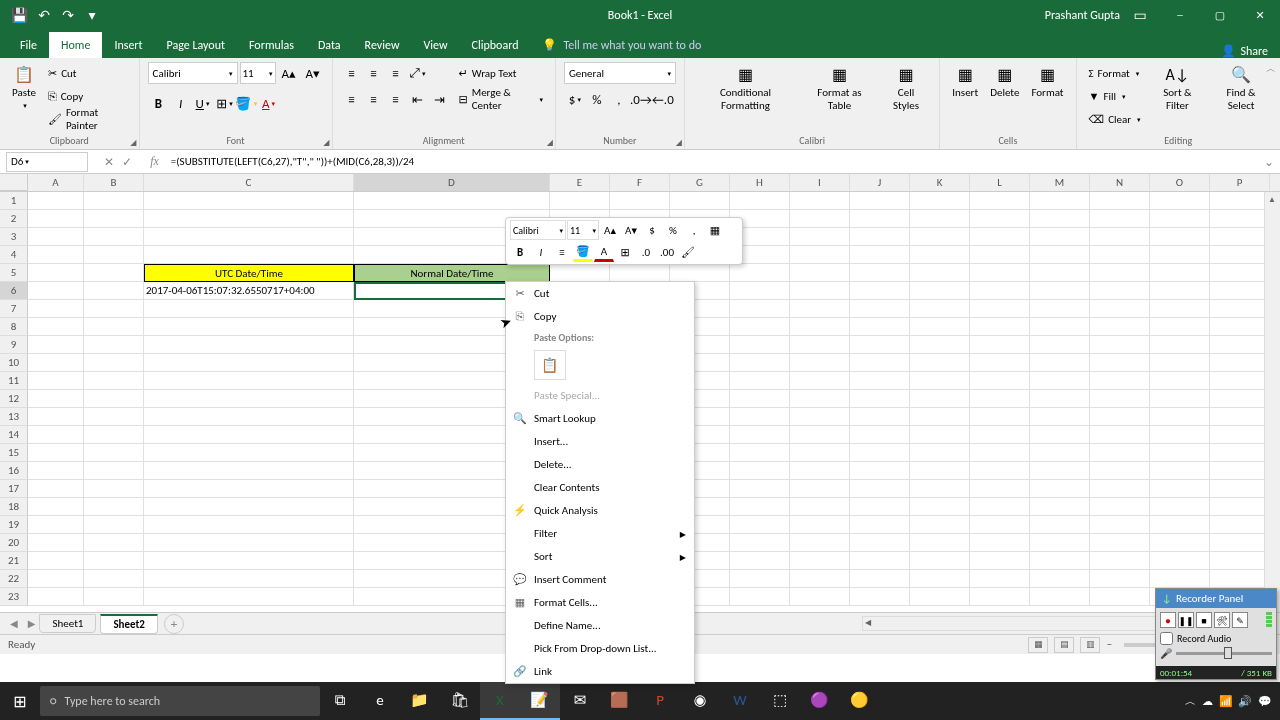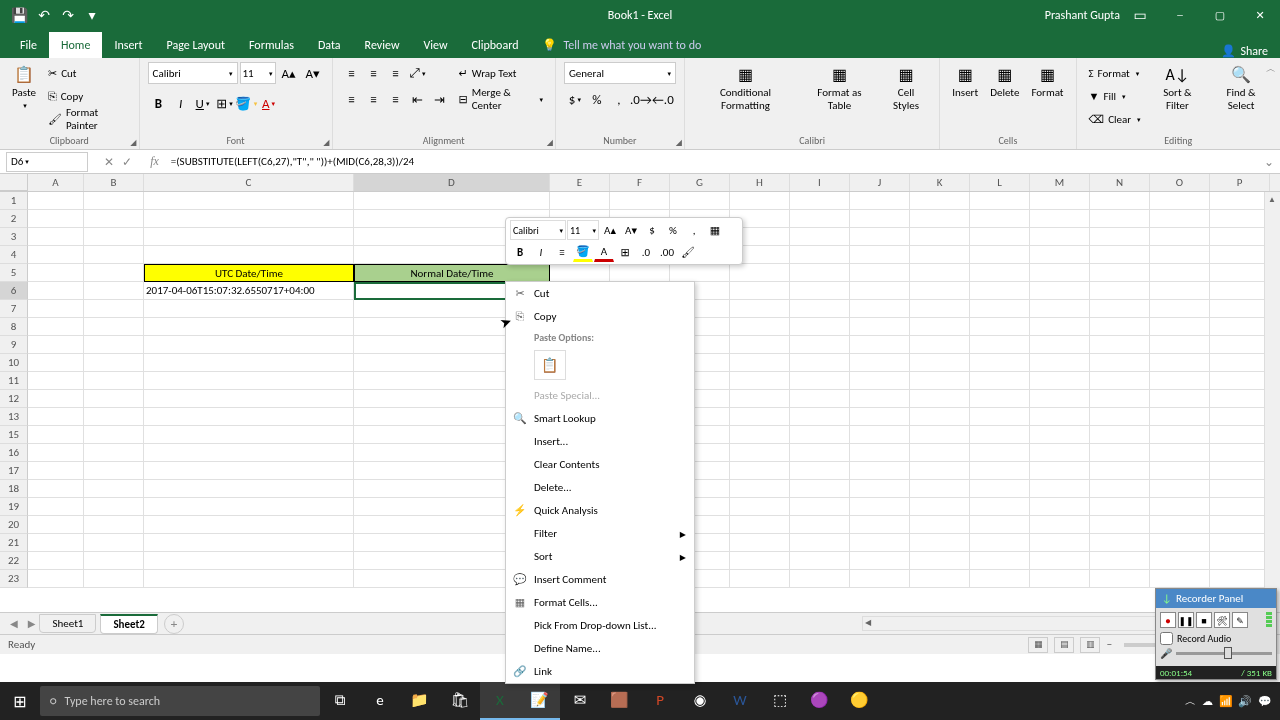--- a/index.html
+++ b/index.html
@@ -638,20 +638,39 @@
         <div class="cell" style="width: 60px;"></div>
         <div class="cell" style="width: 60px;"></div>
         <div class="cell" style="width: 60px;"></div>
         <div class="cell" style="width: 60px;"></div>
         <div class="cell" style="width: 60px;"></div>
         <div class="cell" style="width: 60px;"></div>
         <div class="cell" style="width: 60px;"></div>
         <div class="cell" style="width: 60px;"></div>
       </div>
       <div class="row">
+        <div class="row-header">14</div>
+        <div class="cell" style="width: 56px;"></div>
+        <div class="cell" style="width: 60px;"></div>
+        <div class="cell" style="width: 210px;"></div>
+        <div class="cell" style="width: 196px;"></div>
+        <div class="cell" style="width: 60px;"></div>
+        <div class="cell" style="width: 60px;"></div>
+        <div class="cell" style="width: 60px;"></div>
+        <div class="cell" style="width: 60px;"></div>
+        <div class="cell" style="width: 60px;"></div>
+        <div class="cell" style="width: 60px;"></div>
+        <div class="cell" style="width: 60px;"></div>
+        <div class="cell" style="width: 60px;"></div>
+        <div class="cell" style="width: 60px;"></div>
+        <div class="cell" style="width: 60px;"></div>
+        <div class="cell" style="width: 60px;"></div>
+        <div class="cell" style="width: 60px;"></div>
+      </div>
+      <div class="row">
         <div class="row-header">15</div>
         <div class="cell" style="width: 56px;"></div>
         <div class="cell" style="width: 60px;"></div>
         <div class="cell" style="width: 210px;"></div>
         <div class="cell" style="width: 196px;"></div>
         <div class="cell" style="width: 60px;"></div>
         <div class="cell" style="width: 60px;"></div>
         <div class="cell" style="width: 60px;"></div>
         <div class="cell" style="width: 60px;"></div>
         <div class="cell" style="width: 60px;"></div>
@@ -873,24 +892,24 @@
       <span>Paste Special...</span>
     </div>
   <div class="ctx-item">
       <span class="ctx-icon">🔍</span>
       <span>Smart Lookup</span>
     </div>
   <div class="ctx-item">
       <span>Insert...</span>
     </div>
   <div class="ctx-item">
+      <span>Delete...</span>
+    </div>
+  <div class="ctx-item">
       <span>Clear Contents</span>
-    </div>
-  <div class="ctx-item">
-      <span>Delete...</span>
     </div>
   <div class="ctx-item">
       <span class="ctx-icon">⚡</span>
       <span>Quick Analysis</span>
     </div>
   <div class="ctx-item">
       <span>Filter</span>
       <span class="arrow">▶</span>
     </div>
   <div class="ctx-item">
@@ -899,24 +918,24 @@
     </div>
   <div class="ctx-item">
       <span class="ctx-icon">💬</span>
       <span>Insert Comment</span>
     </div>
   <div class="ctx-item">
       <span class="ctx-icon">▦</span>
       <span>Format Cells...</span>
     </div>
   <div class="ctx-item">
+      <span>Define Name...</span>
+    </div>
+  <div class="ctx-item">
       <span>Pick From Drop-down List...</span>
-    </div>
-  <div class="ctx-item">
-      <span>Define Name...</span>
     </div>
   <div class="ctx-item">
       <span class="ctx-icon">🔗</span>
       <span>Link</span>
     </div>
 </div>
 
 <div class="cursor-arrow">➤</div>
 
 <div class="sheet-tabs-bar">

